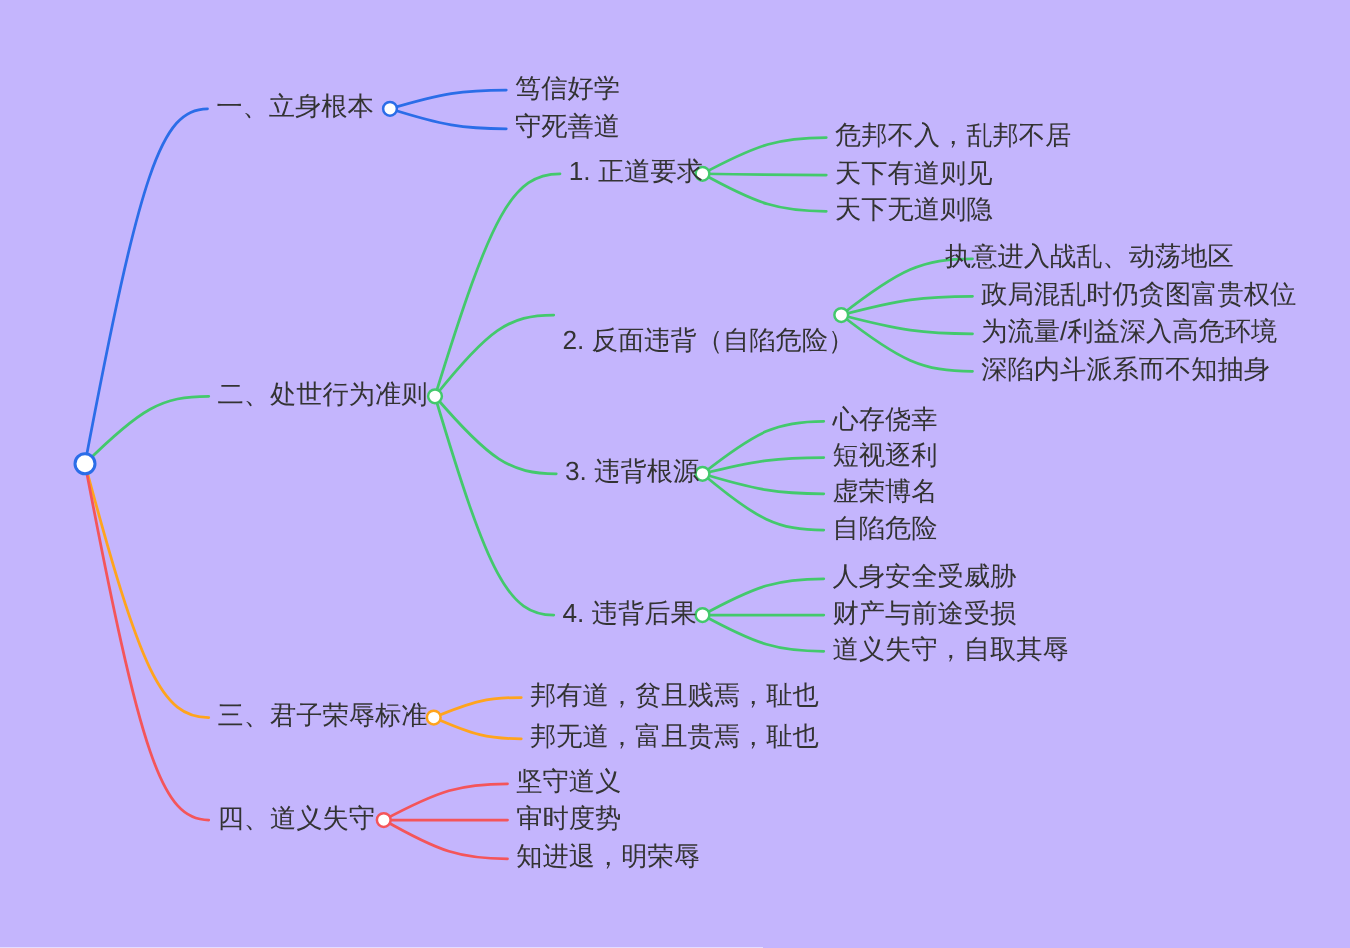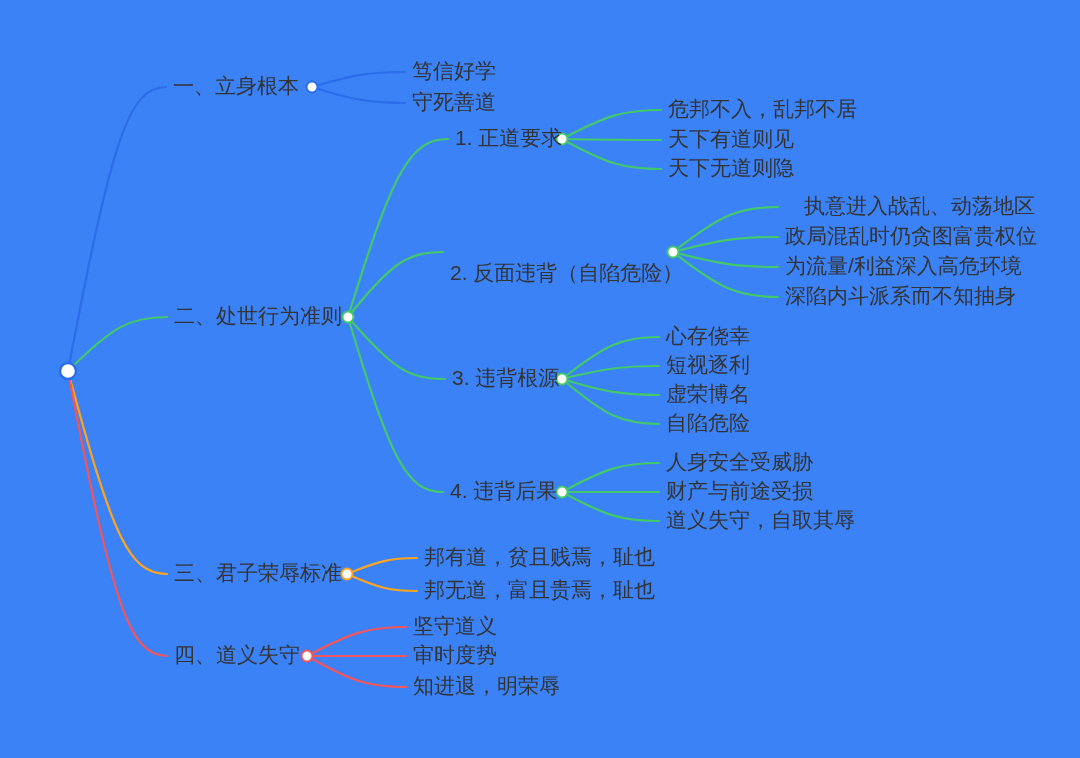--- a/index.html
+++ b/index.html
@@ -4,21 +4,21 @@
 <style>
   html, body {
     margin: 0;
     padding: 0;
     background: #ffffff;
   }
   .stage {
     position: relative;
     width: 1080px;
     height: 758px;
-    background: #3b82f6;
+    background: #c4b5fd;
     overflow: hidden;
     font-family: "Liberation Sans", "DejaVu Sans", sans-serif;
   }
   .edges-svg {
     position: absolute;
     left: 0;
     top: 0;
   }
   .labels-layer {
     position: absolute;
@@ -84,21 +84,21 @@
   <div class="labels-layer">
       <div class="node-label" style="left: 173px; top: 87px; color: rgb(51, 51, 51);">一、立身根本</div>
       <div class="node-label" style="left: 412px; top: 72px; color: rgb(51, 51, 51);">笃信好学</div>
       <div class="node-label" style="left: 412px; top: 103px; color: rgb(51, 51, 51);">守死善道</div>
       <div class="node-label" style="left: 174px; top: 317px; color: rgb(51, 51, 51);">二、处世行为准则</div>
       <div class="node-label" style="left: 455px; top: 139px; color: rgb(51, 51, 51);">1. 正道要求</div>
       <div class="node-label" style="left: 668px; top: 110px; color: rgb(51, 51, 51);">危邦不入，乱邦不居</div>
       <div class="node-label" style="left: 668px; top: 140px; color: rgb(51, 51, 51);">天下有道则见</div>
       <div class="node-label" style="left: 668px; top: 169px; color: rgb(51, 51, 51);">天下无道则隐</div>
       <div class="node-label" style="left: 450px; top: 252px; color: rgb(51, 51, 51); margin-top: 22px;">2. 反面违背（自陷危险）</div>
-      <div class="node-label" style="left: 804px; top: 207px; color: rgb(51, 51, 51);">执意进入战乱、动荡地区</div>
+      <div class="node-label" style="left: 756px; top: 207px; color: rgb(51, 51, 51);">执意进入战乱、动荡地区</div>
       <div class="node-label" style="left: 785px; top: 237px; color: rgb(51, 51, 51);">政局混乱时仍贪图富贵权位</div>
       <div class="node-label" style="left: 785px; top: 267px; color: rgb(51, 51, 51);">为流量/利益深入高危环境</div>
       <div class="node-label" style="left: 785px; top: 297px; color: rgb(51, 51, 51);">深陷内斗派系而不知抽身</div>
       <div class="node-label" style="left: 452px; top: 379px; color: rgb(51, 51, 51);">3. 违背根源</div>
       <div class="node-label" style="left: 666px; top: 337px; color: rgb(51, 51, 51);">心存侥幸</div>
       <div class="node-label" style="left: 666px; top: 366px; color: rgb(51, 51, 51);">短视逐利</div>
       <div class="node-label" style="left: 666px; top: 395px; color: rgb(51, 51, 51);">虚荣博名</div>
       <div class="node-label" style="left: 666px; top: 424px; color: rgb(51, 51, 51);">自陷危险</div>
       <div class="node-label" style="left: 450px; top: 492px; color: rgb(51, 51, 51);">4. 违背后果</div>
       <div class="node-label" style="left: 666px; top: 463px; color: rgb(51, 51, 51);">人身安全受威胁</div>

